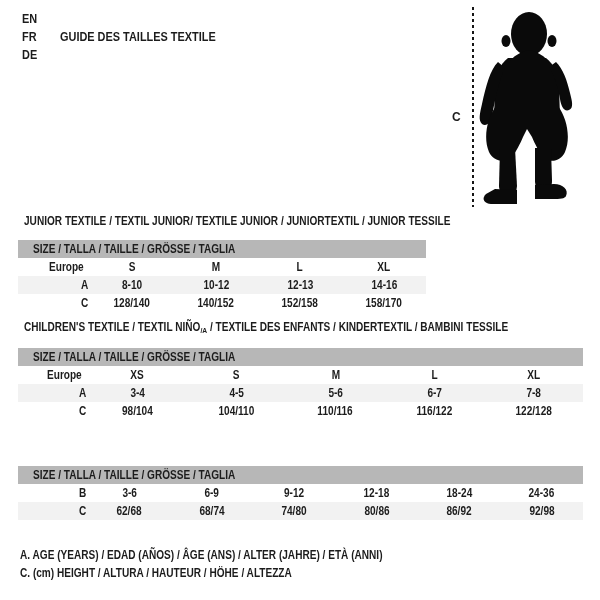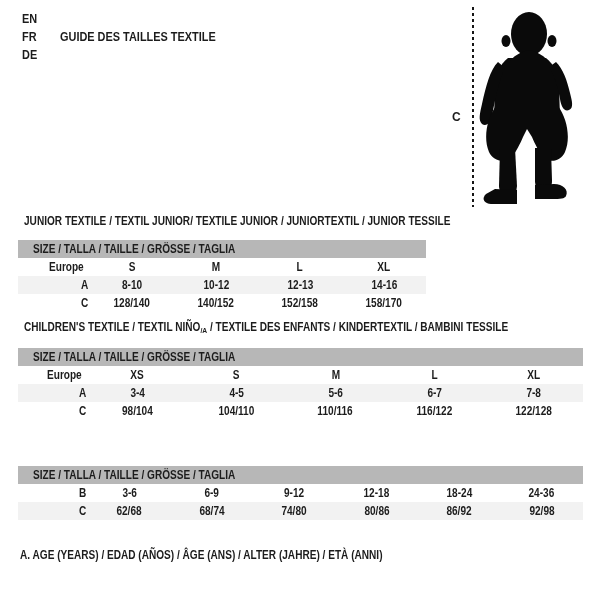--- a/index.html
+++ b/index.html
@@ -194,13 +194,14 @@
         <td><span class="cxc">80/86</span></td>
         <td><span class="cxc">86/92</span></td>
         <td><span class="cxc">92/98</span></td>
       </tr>
     </tbody>
   </table>
 </div>
 
 <div class="notes">
   <div class="note-line"><span class="cx">A. AGE (YEARS) / EDAD (AÑOS) / ÂGE (ANS) / ALTER (JAHRE) / ETÀ (ANNI)</span></div>
+  <div class="note-line"><span class="cx">C. (cm) HEIGHT / ALTURA / HAUTEUR / HÖHE / ALTEZZA</span></div>
 </div>
 
 </body></html>

